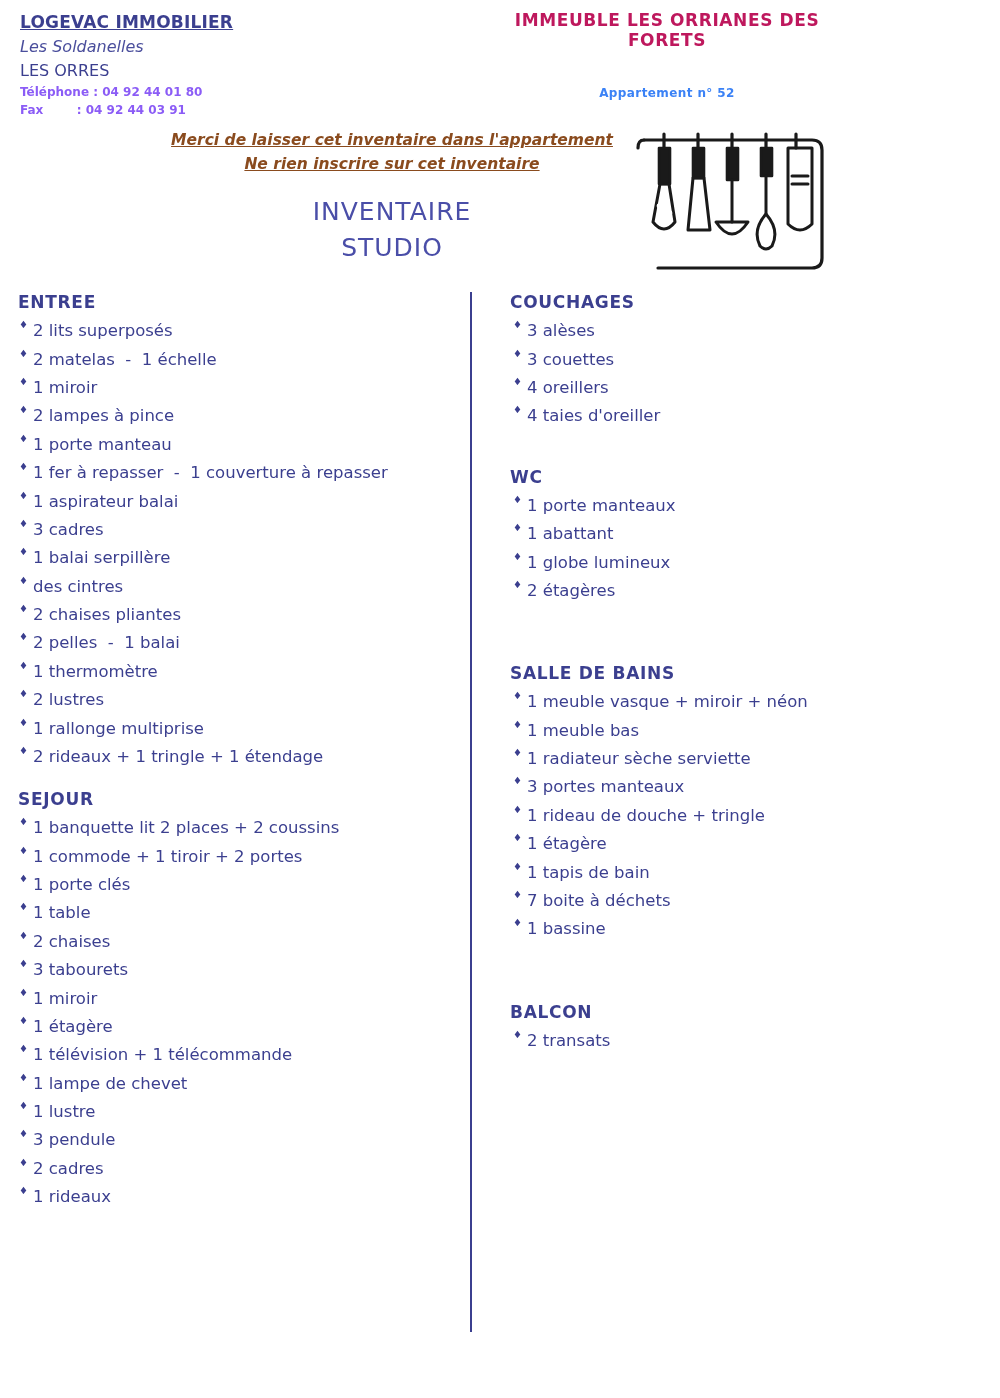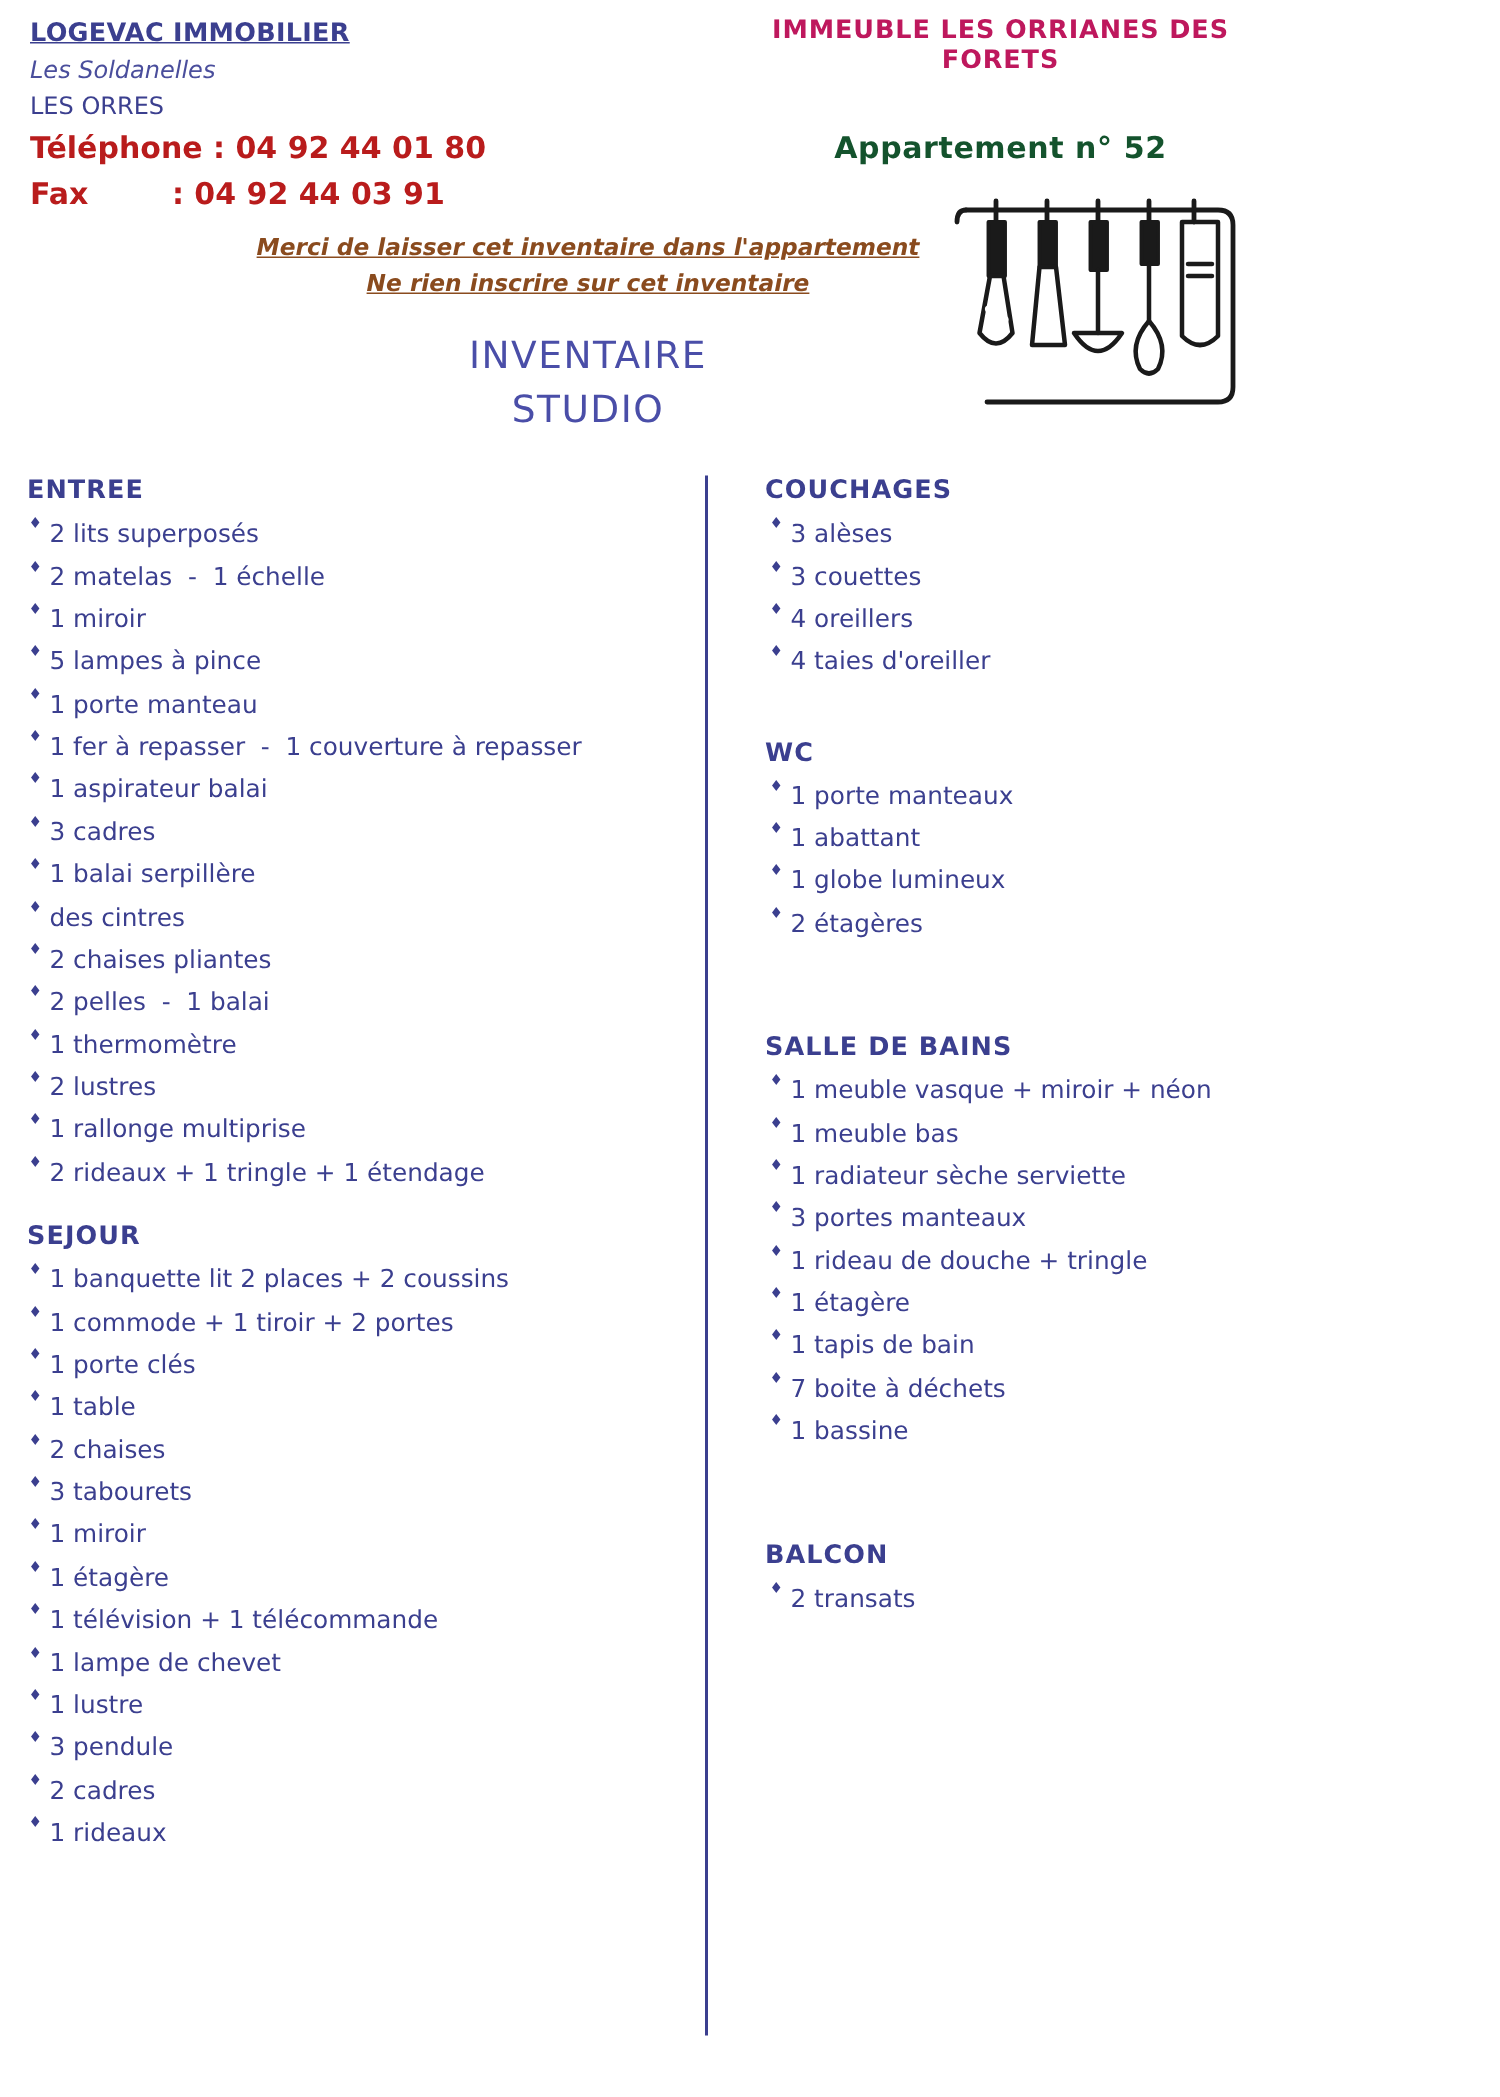--- a/index.html
+++ b/index.html
@@ -53,36 +53,36 @@
     font-style: italic;
     color: #4a4e9c;
     line-height: 1.5;
   }
   .agency-town {
     font-size: 16px;
     color: #3b3f8f;
     line-height: 1.5;
   }
   .contact-line {
-    font-size: 20px;
-    font-weight: bold;
-    color: #b91c1c;
+    font-size: 12px;
+    font-weight: bold;
+    color: #8b5cf6;
     line-height: 1.55;
     white-space: pre;
   }
   .building-name {
     font-size: 17px;
     font-weight: bold;
     color: #be185d;
     letter-spacing: 0.6px;
   }
   .apartment {
-    font-size: 20px;
-    font-weight: bold;
-    color: #14532d;
+    font-size: 12px;
+    font-weight: bold;
+    color: #3b82f6;
     margin-top: 36px;
     letter-spacing: 0.4px;
   }
 
   .notice {
     text-align: center;
     margin-top: 8px;
     margin-left: -60px;
   }
   .notice div {
@@ -271,21 +271,21 @@
   <div class="columns">
 
     <div class="col col-left">
 
       <div class="section">
         <div class="sec-title">ENTREE</div>
         <ul class="items">
           <li>2 lits superposés</li>
           <li>2 matelas  -  1 échelle</li>
           <li>1 miroir</li>
-          <li>5 lampes à pince</li>
+          <li>2 lampes à pince</li>
           <li>1 porte manteau</li>
           <li>1 fer à repasser  -  1 couverture à repasser</li>
           <li>1 aspirateur balai</li>
           <li>3 cadres</li>
           <li>1 balai serpillère</li>
           <li>des cintres</li>
           <li>2 chaises pliantes</li>
           <li>2 pelles  -  1 balai</li>
           <li>1 thermomètre</li>
           <li>2 lustres</li>

